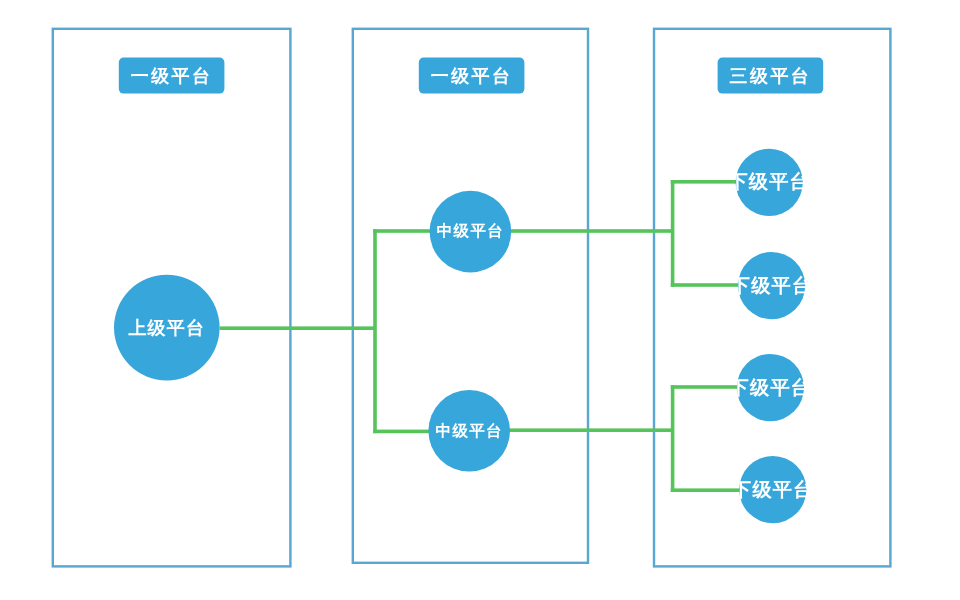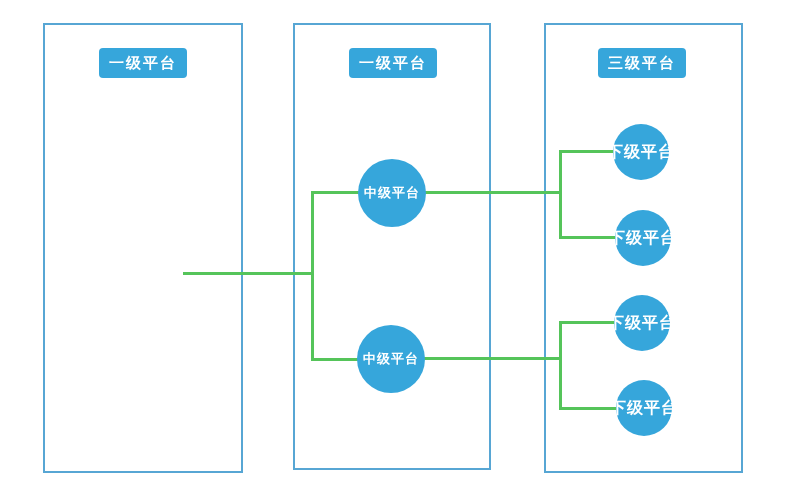--- a/index.html
+++ b/index.html
@@ -109,20 +109,21 @@
   <div class="line l-mid1-h"></div>
   <div class="line l-top-v"></div>
   <div class="line l-leaf1-in"></div>
   <div class="line l-leaf2-in"></div>
 
   <div class="line l-mid2-h"></div>
   <div class="line l-bot-v"></div>
   <div class="line l-leaf3-in"></div>
   <div class="line l-leaf4-in"></div>
 
+  <div class="node node-root">上级平台</div>
   <div class="node node-mid-top">中级平台</div>
   <div class="node node-mid-bottom">中级平台</div>
   <div class="node node-leaf node-leaf-1">下级平台</div>
   <div class="node node-leaf node-leaf-2">下级平台</div>
   <div class="node node-leaf node-leaf-3">下级平台</div>
   <div class="node node-leaf node-leaf-4">下级平台</div>
 
 </div>
 
 </body></html>

